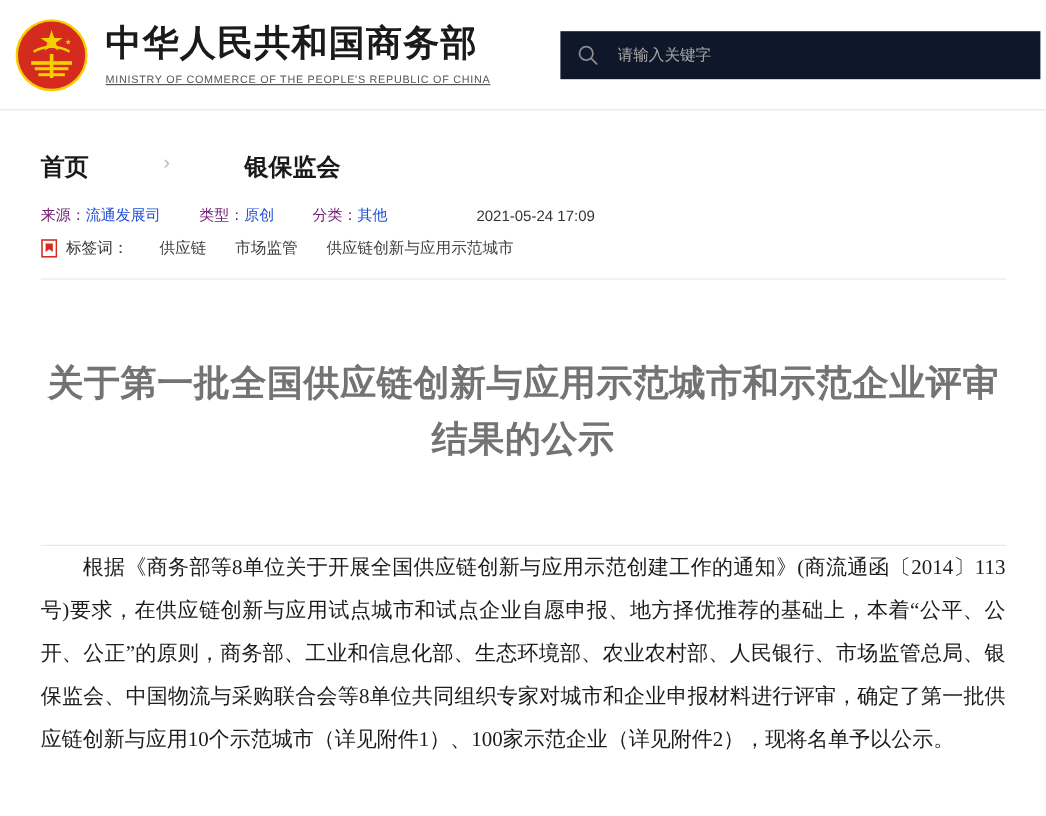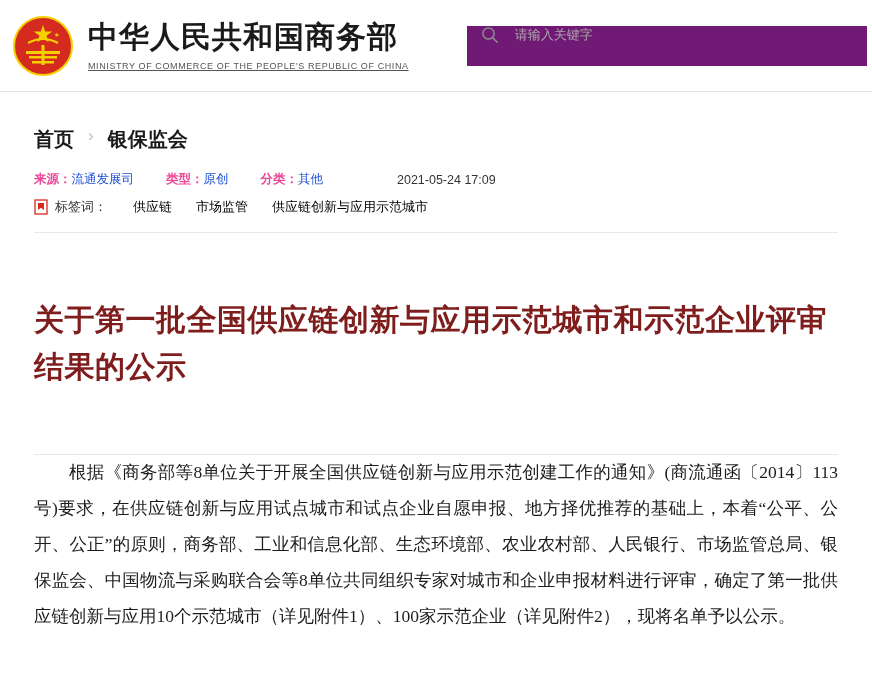--- a/index.html
+++ b/index.html
@@ -52,23 +52,23 @@
     letter-spacing: 0.6px;
     margin-top: 6px;
     white-space: nowrap;
     text-decoration: underline;
   }
   .search-wrap {
     margin-left: 58px;
     flex: 1 1 auto;
     max-width: 400px;
     height: 40px;
-    background: #701a75;
-    display: flex;
-    align-items: flex-start;
+    background: #0f172a;
+    display: flex;
+    align-items: center;
     padding: 0 14px;
   }
   .search-icon { flex: 0 0 auto; width: 18px; height: 18px; margin-right: 14px; }
   .search-input {
     border: none;
     background: transparent;
     outline: none;
     font-size: 13px;
     color: #9b9b9b;
     width: 100%;
@@ -80,20 +80,21 @@
   .content {
     padding: 0 34px;
   }
 
   
   .breadcrumb {
     display: flex;
     align-items: flex-start;
     padding-top: 34px;
     padding-bottom: 18px;
+    gap: 48px;
   }
   .crumb {
     font-size: 20px;
     font-weight: bold;
     color: #1a1a1a;
     font-family: "Liberation Sans", sans-serif;
   }
   .crumb-sep {
     margin: 0 14px;
     color: #bdbdbd;
@@ -103,55 +104,56 @@
 
   
   .meta-row {
     display: flex;
     align-items: center;
     font-size: 12.5px;
     color: #444;
     padding-bottom: 10px;
   }
   .meta-item { margin-right: 32px; white-space: nowrap; }
-  .meta-label { color: #ec4899; font-weight: bold; }
+  .meta-label { color: #701a75; }
   .meta-value { color: #1d4ed8; }
   .meta-date { color: #333; margin-left: 42px; }
 
   .tag-row {
     display: flex;
     align-items: center;
     font-size: 13px;
     color: #333;
     padding-bottom: 16px;
   }
   .tag-icon {
     width: 14px; height: 16px;
     margin-right: 7px;
     flex: 0 0 auto;
   }
   .tag-title { margin-right: 26px; color: #333; }
-  .tag { margin-right: 24px; color: #000000; }
+  .tag { margin-right: 24px; color: #404040; }
 
   .divider {
     border: none;
     border-top: 1px solid #e8e8e8;
     margin: 0;
   }
 
   
   .doc-title {
     font-family: "Liberation Sans", sans-serif;
     font-size: 30px;
     font-weight: bold;
-    color: #7f1d1d;
+    color: #737373;
     line-height: 1.55;
     padding-top: 44px;
     padding-bottom: 44px;
     letter-spacing: 0.5px;
+    text-align: center;
   }
 
   
   .doc-body {
     font-family: "Liberation Serif", serif;
     font-size: 17.5px;
     color: #1c1c1c;
     line-height: 2.05;
     text-align: justify;
     text-justify: inter-ideograph;

